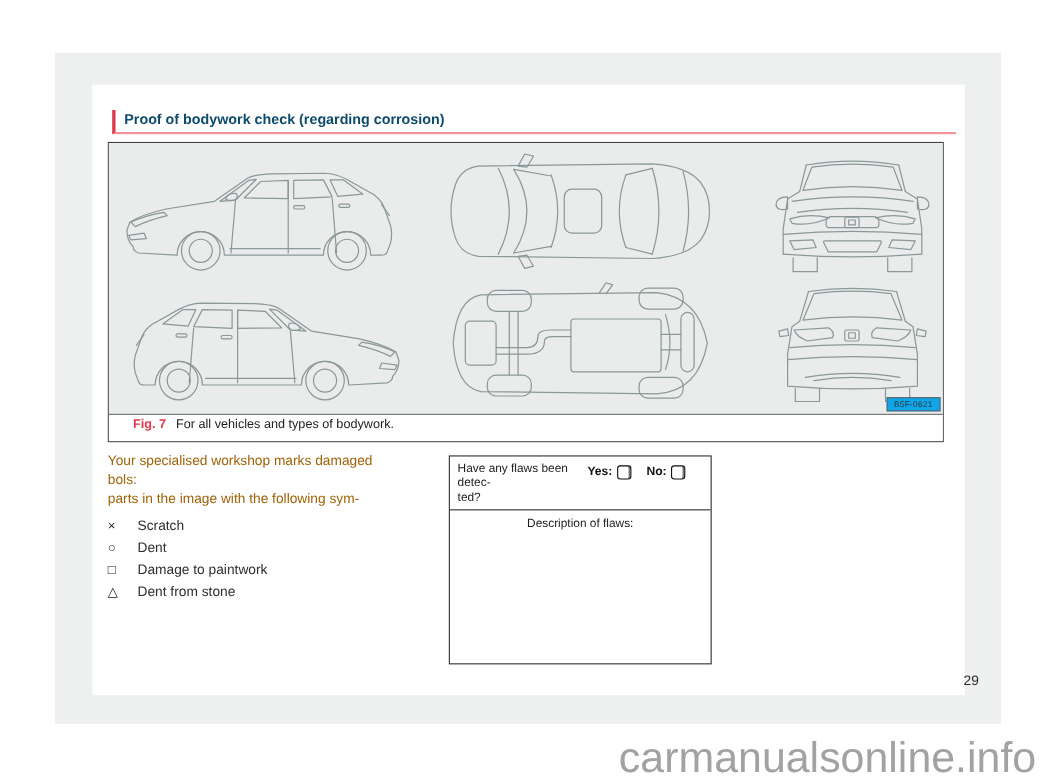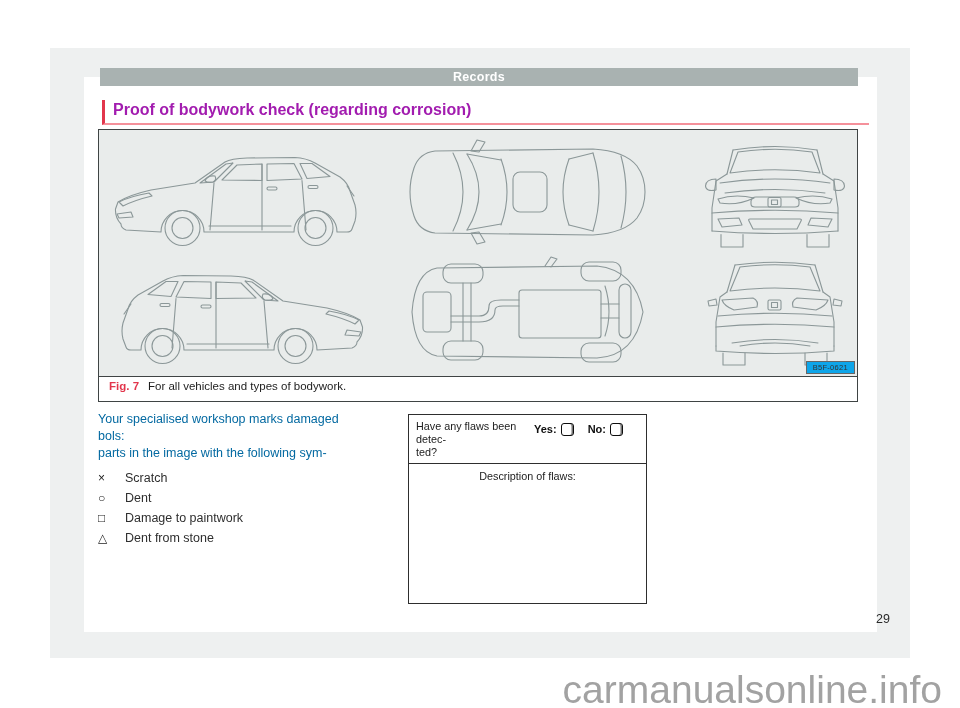--- a/index.html
+++ b/index.html
@@ -12,35 +12,35 @@
   .sheet{left:84px;top:77px;width:793px;height:555px;background:#ffffff;}
 
   
   .records-bar{left:100px;top:68px;width:758px;height:18px;background:#a9b2b1;
                color:#fff;font-size:12.5px;font-weight:bold;letter-spacing:.3px;
                text-align:center;line-height:18px;}
 
   
   .section-head{left:102px;top:100px;width:756px;border-left:3px solid #e2364c;
                 border-bottom:2px solid #f5919b;padding:1px 0 4px 8px;
-                font-size:16px;font-weight:bold;color:#a21caf;}
+                font-size:13px;font-weight:bold;color:#0c4a6e;}
 
   
   .figure-box{left:98px;top:129px;width:758px;border:1px solid #3f4444;background:#fff;}
   .figure-canvas{position:relative;height:246px;background:#e9eceb;}
   .figure-caption{height:18px;border-top:1px solid #3f4444;background:#fff;
                   padding:3px 10px;font-size:11.5px;color:#1d1d1d;}
-  .figlabel{color:#e2364c;font-weight:bold;margin-right:9px;}
+  .figlabel{color:#e2364c;font-weight:bold;margin-right:9px;margin-left:12px;}
   .figcode{position:absolute;right:2px;bottom:2px;border:1px solid #666;background:#0ea5e9;
            font-size:7.5px;line-height:9px;padding:1px 6px;color:#333;letter-spacing:.3px;}
   .car{position:absolute;}
   .car svg{display:block;width:100%;height:100%;}
 
   
-  .intro{left:98px;top:411px;width:258px;font-size:12.5px;line-height:17px;color:#0369a1;}
+  .intro{left:98px;top:411px;width:258px;font-size:12.5px;line-height:17px;color:#a16207;}
   .symlist{left:98px;top:468px;width:258px;font-size:12.5px;color:#2e2e2e;}
   .symrow{display:flex;align-items:center;height:20px;}
   .symglyph{width:27px;font-size:12px;color:#1c1c1c;}
 
   
   .flaw-box{left:360px;top:414px;width:237px;height:188px;border:1.5px solid #2e2e2e;background:#fff;margin-left:48px;}
   .flaw-head{display:flex;border-bottom:1.5px solid #2e2e2e;padding:5px 7px 4px 7px;min-height:27px;}
   .flaw-q{width:104px;font-size:10.8px;line-height:13px;color:#1c1c1c;}
   .yn{display:flex;align-items:flex-start;gap:4px;margin-left:14px;font-size:11px;font-weight:600;
       color:#111;padding-top:3px;}
@@ -56,21 +56,20 @@
   .pagenum{left:876px;top:612px;width:30px;font-size:12.5px;color:#2a2a2a;}
   .watermark{left:560px;top:668px;width:382px;text-align:right;font-size:39px;color:#a2a2a2;}
 </style>
 </head>
 <body>
 
 <div class="stage">
   <div class="abs frame"></div>
   <div class="abs sheet"></div>
 
-  <div class="abs records-bar">Records</div>
 
   <div class="abs section-head">Proof of bodywork check (regarding corrosion)</div>
 
   <div class="abs figure-box">
     <div class="figure-canvas">
 
       <svg width="0" height="0" style="position:absolute">
         <defs>
           <g id="sidecar" fill="none" stroke="#8b9798" stroke-width="1.1" stroke-linejoin="round" stroke-linecap="round">
             <path d="M12,86 Q6,80 6.5,71 L9,64 Q20,57 42,52 L86,45 L116,24 Q122,20.5 138,20 L186,19.5 Q197,20 206,25 L231,39 Q239,45 241,53 L246,67 Q248,75 246,83 L243,91 Q242,94 238,94 L228,94 A21.5,21.5 0 0 0 185,94 L95,94 A21.5,21.5 0 0 0 52,94 L17,92 Q12,90 12,86 Z"></path>

